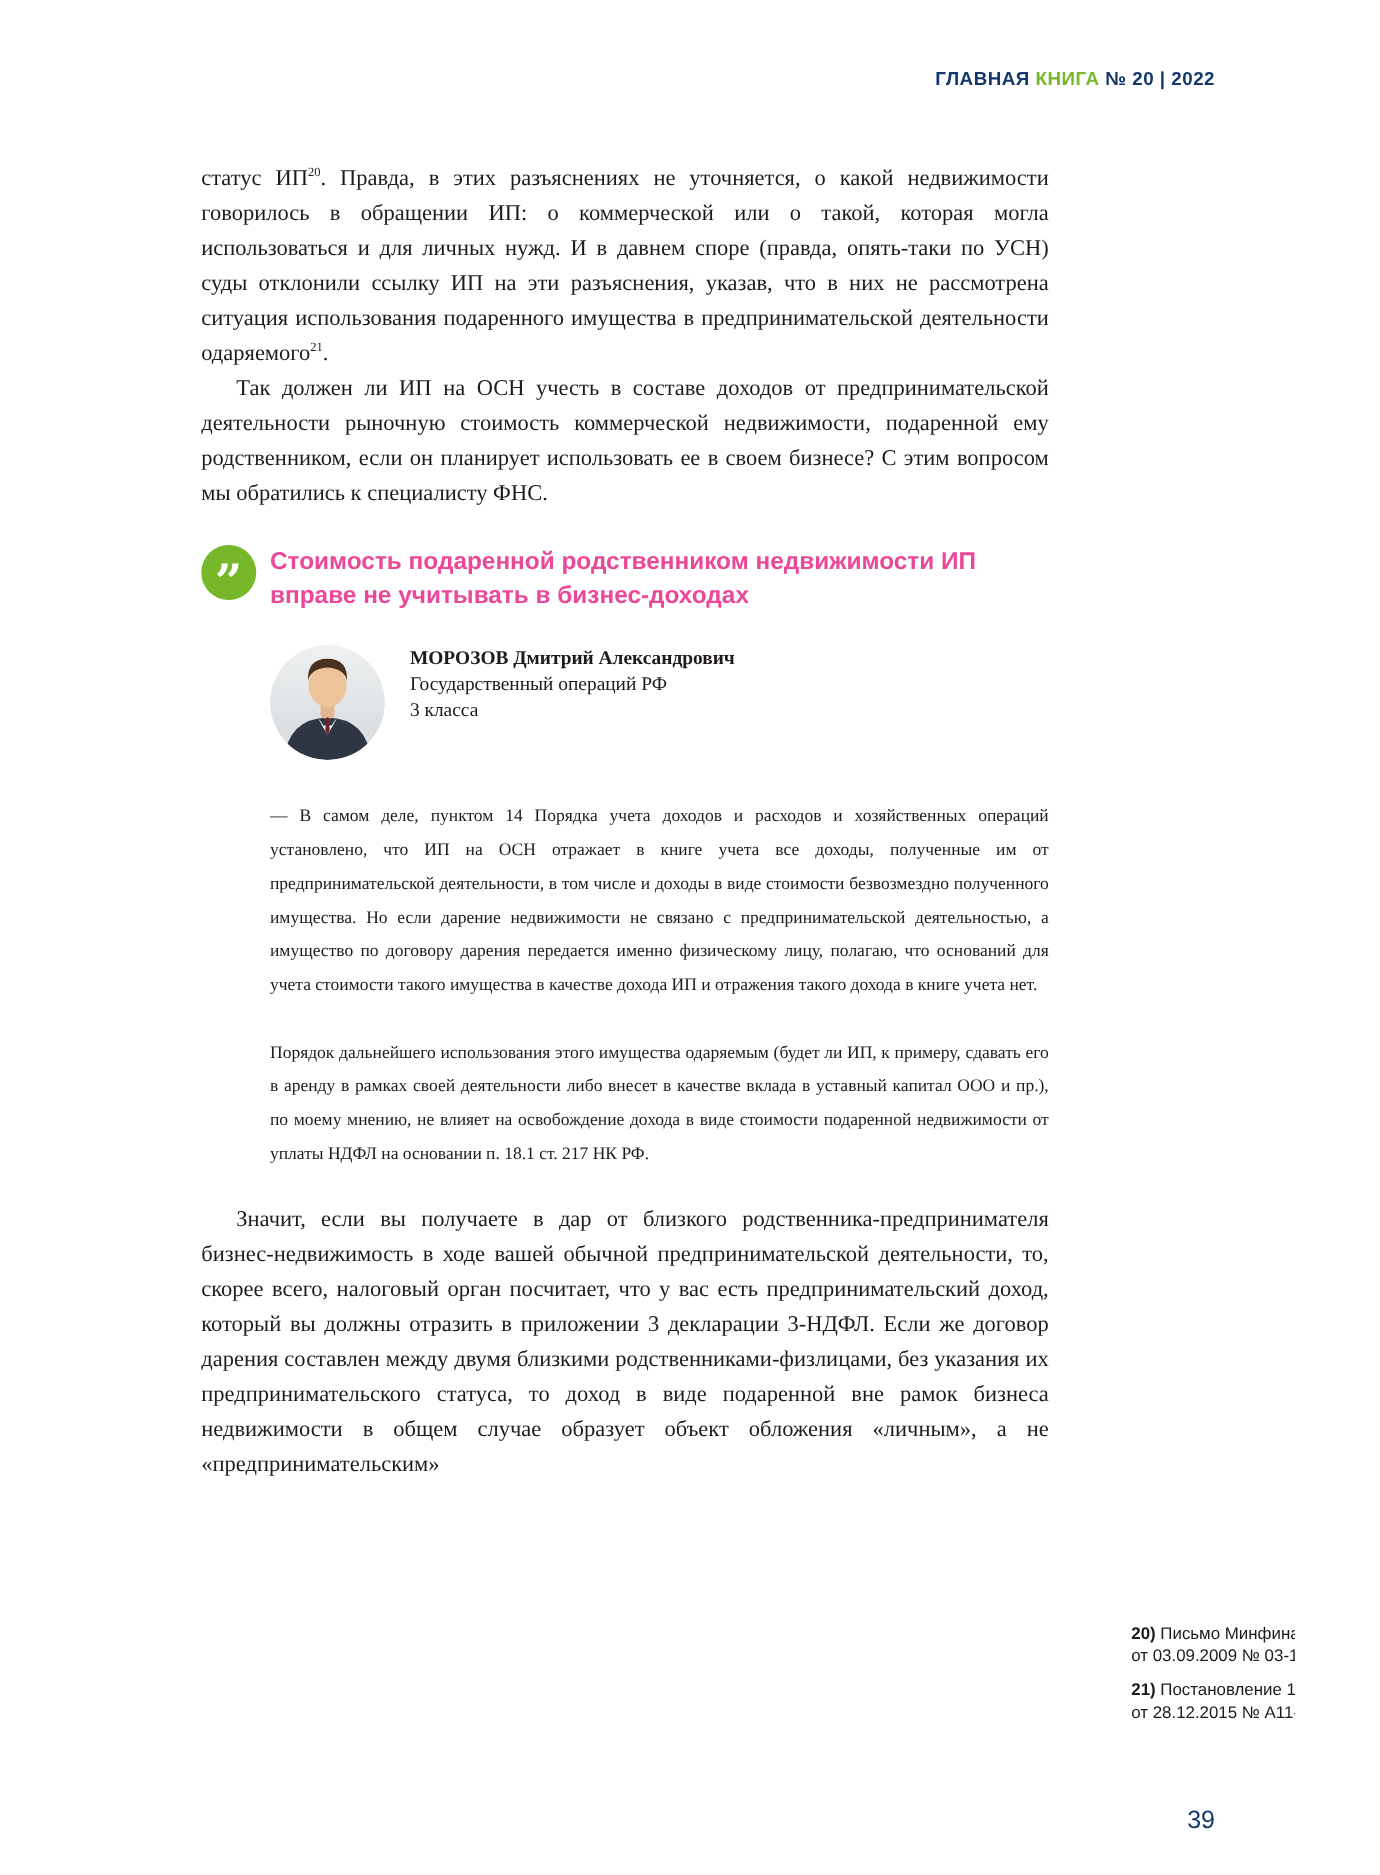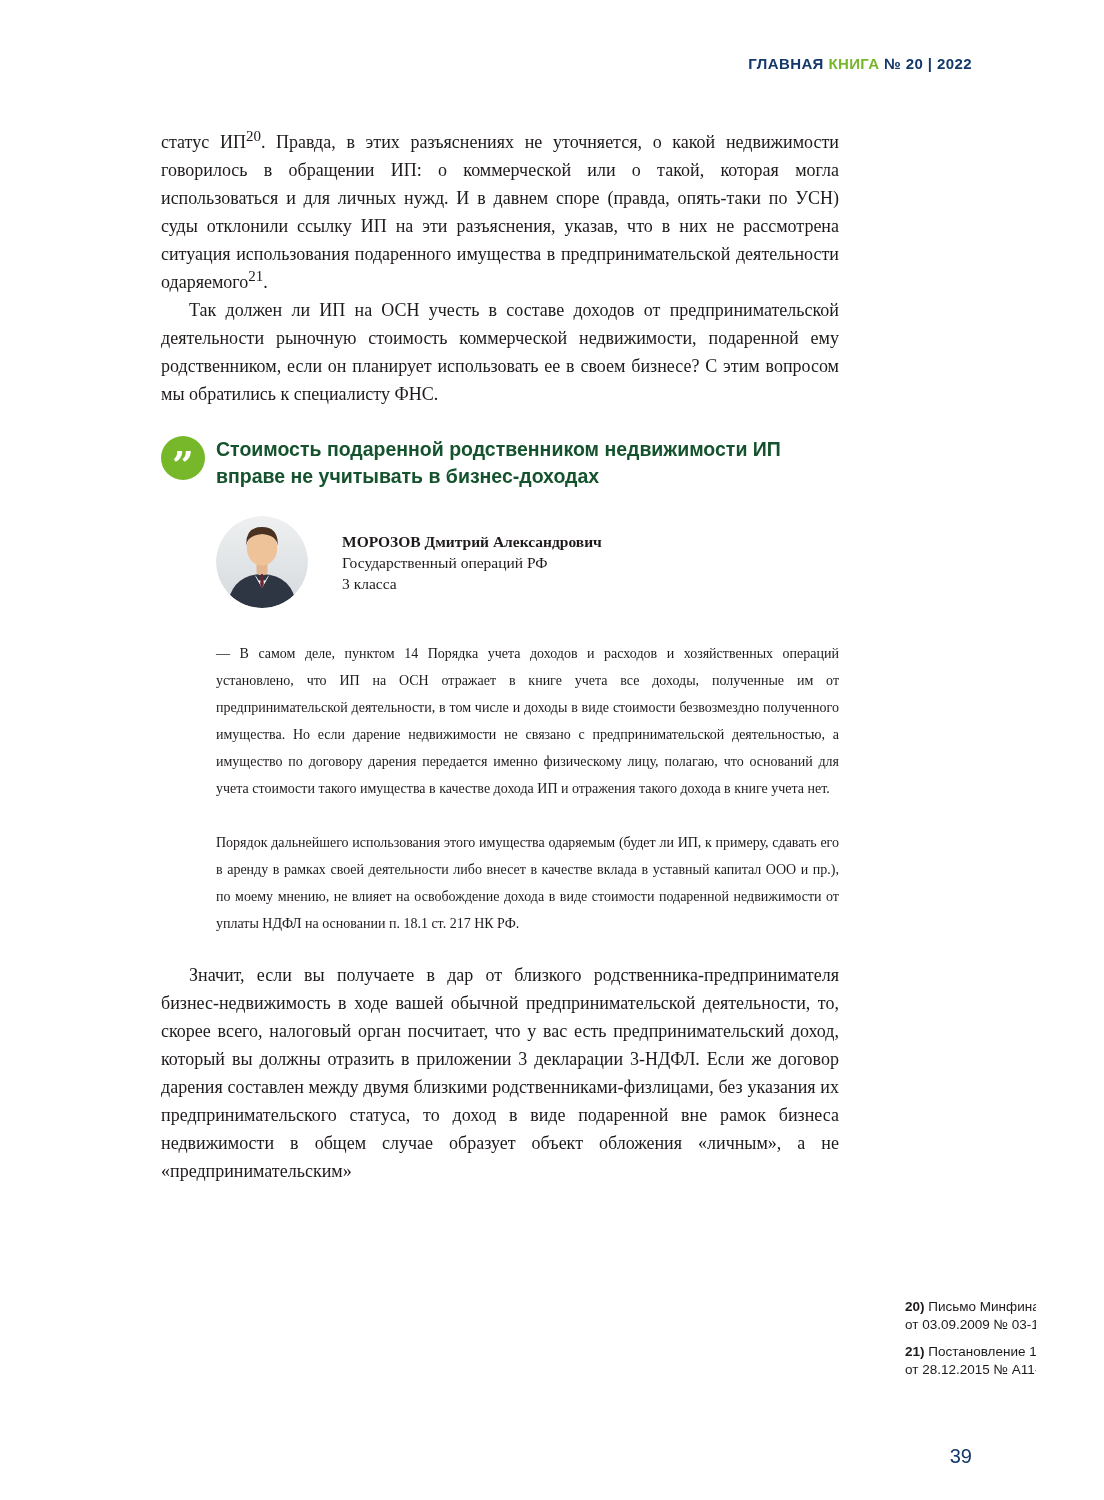--- a/index.html
+++ b/index.html
@@ -38,21 +38,21 @@
     top: 128px;
     width: 678px;
   }
   p.body {
     font-size: 18px;
     line-height: 28px;
     text-align: justify;
   }
   p.indent { text-indent: 28px; }
   sup.fn {
-    font-size: 15px;
+    font-size: 10px;
     line-height: 0;
     vertical-align: 7px;
   }
 
   
   .quote-block {
     position: relative;
     margin: 28px 0 24px 55px;
     width: 623px;
   }
@@ -70,27 +70,26 @@
     font-weight: bold;
     font-size: 38px;
     line-height: 58px;
     overflow: hidden;
   }
   .quote-title {
     font-family: "Liberation Sans", sans-serif;
     font-weight: bold;
     font-size: 19.5px;
     line-height: 27px;
-    color: #14532d;
+    color: #ec4899;
     margin-bottom: 26px;
   }
   .expert-row {
     display: flex;
-    align-items: center;
-    gap: 34px;
+    gap: 20px;
     margin-bottom: 32px;
   }
   .avatar {
     flex: 0 0 92px;
     width: 92px;
     height: 92px;
     border-radius: 50%;
     overflow: hidden;
   }
   .avatar svg { display: block; width: 100%; height: 100%; }

